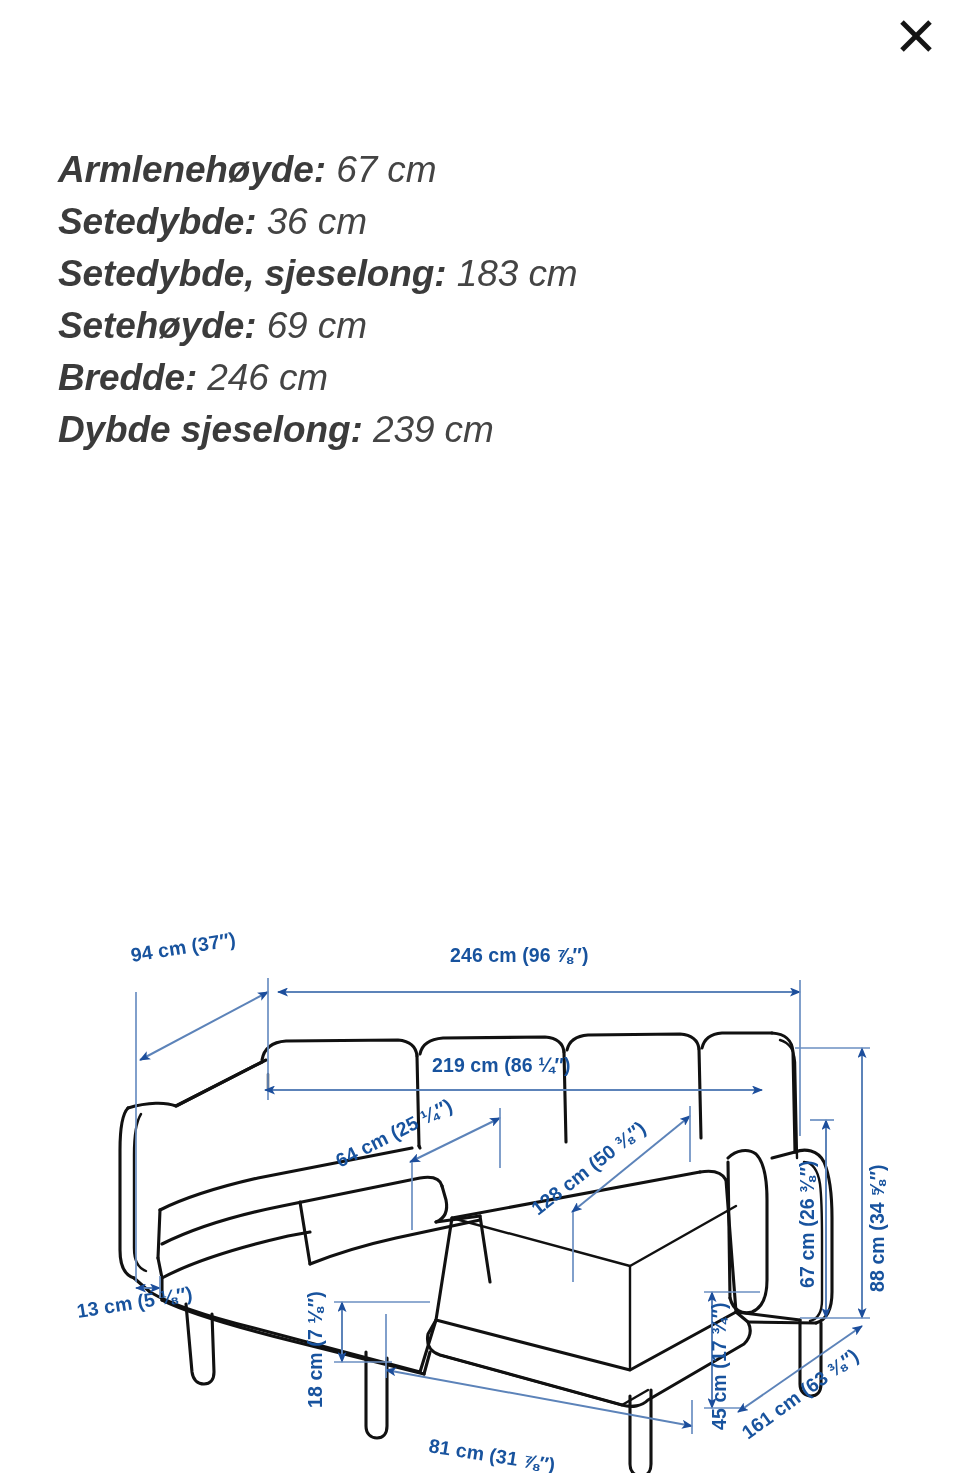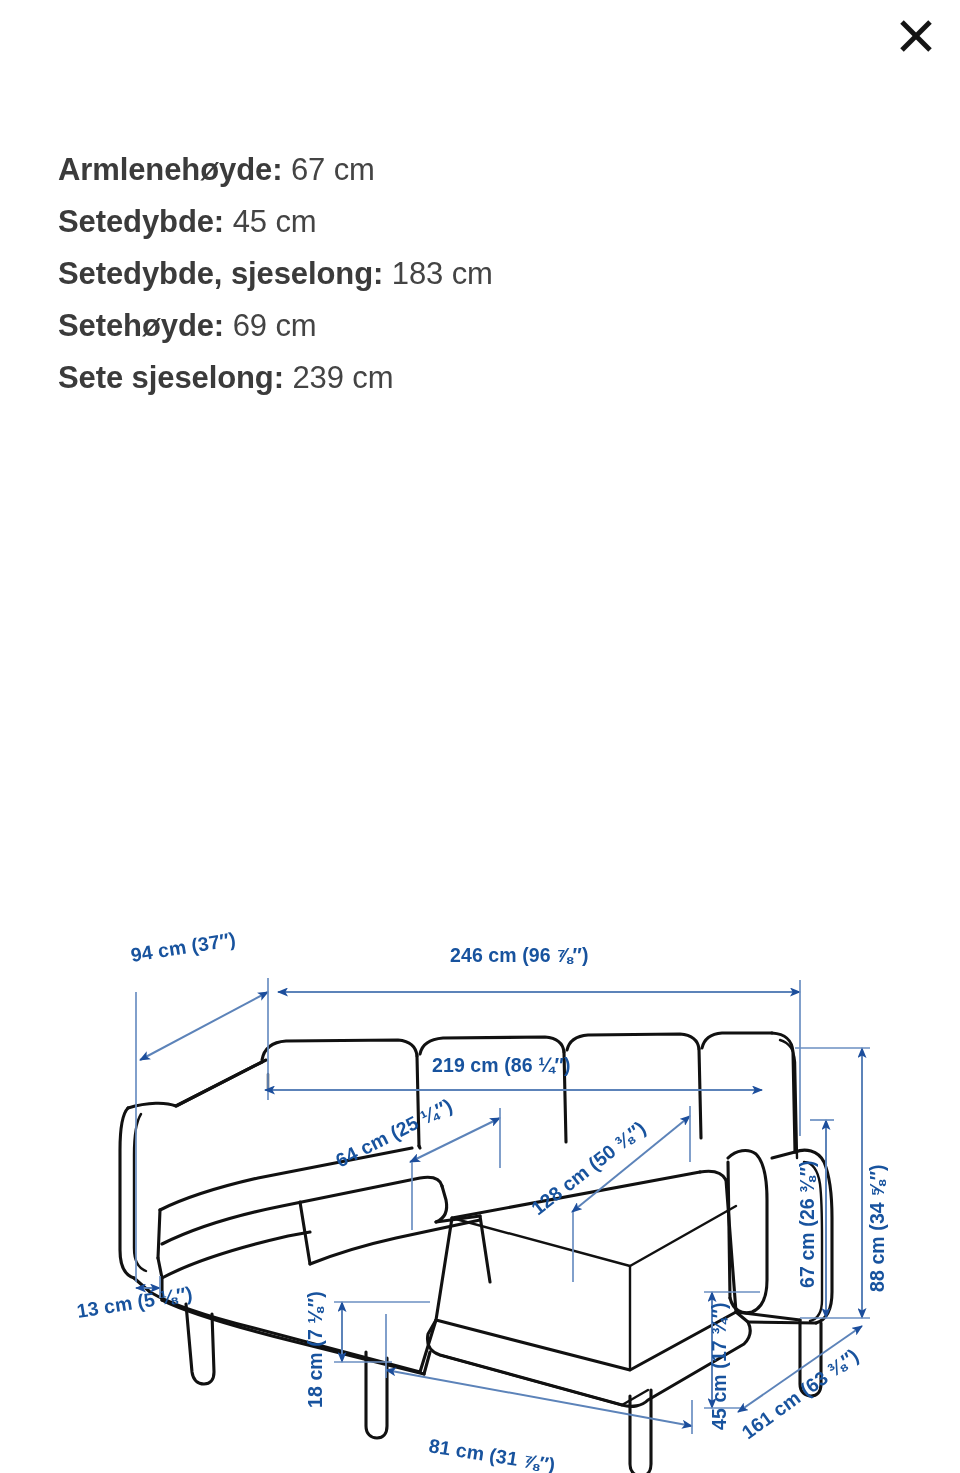--- a/index.html
+++ b/index.html
@@ -40,24 +40,25 @@
     left: 58px;
     top: 144px;
     width: 840px;
     list-style: none;
     margin: 0;
     padding: 0;
   }
   #spec-list li {
     height: 52px;
     line-height: 52px;
-    font-size: 31px;
+    font-size: 37px;
     color: #3f3f3f;
     white-space: nowrap;
     letter-spacing: -0.1px;
+    font-style: italic;
   }
   #spec-list .spec-label {
     font-weight: bold;
     color: #3b3b3b;
   }
   #spec-list .spec-value {
     font-weight: normal;
     color: #444444;
   }
 
@@ -119,32 +120,36 @@
   </span>
 </button>
 
 <ul id="spec-list">
   <li>
     <span class="spec-label">Armlenehøyde:</span>
     <span class="spec-value">67 cm</span>
   </li>
   <li>
     <span class="spec-label">Setedybde:</span>
-    <span class="spec-value">45 cm</span>
+    <span class="spec-value">36 cm</span>
   </li>
   <li>
     <span class="spec-label">Setedybde, sjeselong:</span>
     <span class="spec-value">183 cm</span>
   </li>
   <li>
     <span class="spec-label">Setehøyde:</span>
     <span class="spec-value">69 cm</span>
   </li>
   <li>
-    <span class="spec-label">Sete sjeselong:</span>
+    <span class="spec-label">Bredde:</span>
+    <span class="spec-value">246 cm</span>
+  </li>
+  <li>
+    <span class="spec-label">Dybde sjeselong:</span>
     <span class="spec-value">239 cm</span>
   </li>
 </ul>
 
 <div id="diagram-wrap">
 <svg id="diagram-svg" viewBox="0 0 960 573" xmlns="http://www.w3.org/2000/svg">
   <defs>
     <marker id="ah" markerWidth="11" markerHeight="9" refX="10" refY="4.5" orient="auto" markerUnits="userSpaceOnUse">
       <path d="M0,0 L11,4.5 L0,9 L2.6,4.5 Z" class="arrow-fill"></path>
     </marker>

